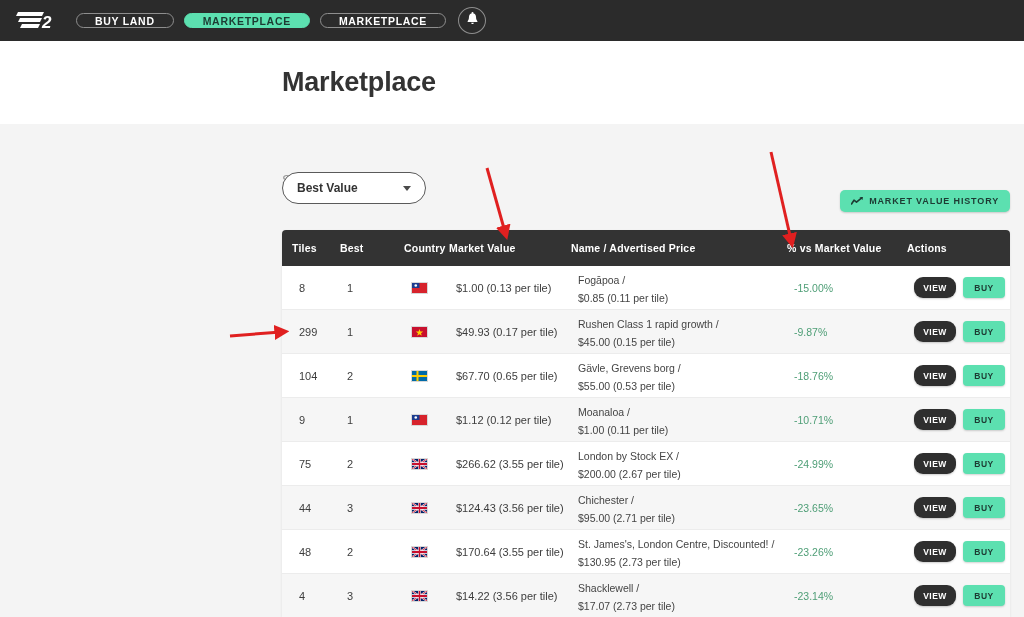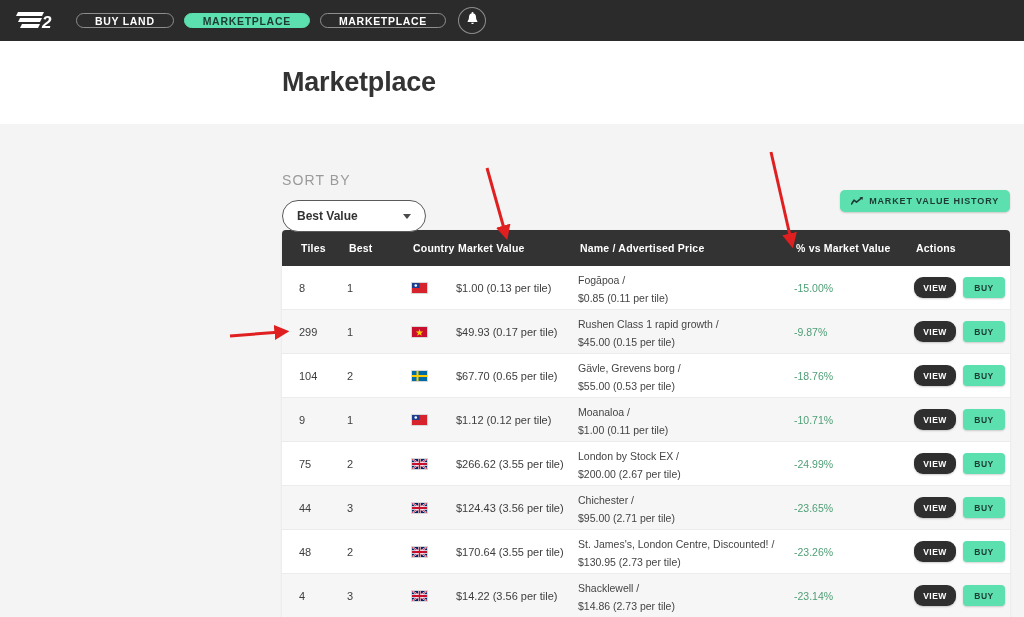--- a/index.html
+++ b/index.html
@@ -101,21 +101,21 @@
     top: 48px;
     left: 0;
     font-size: 14px;
     color: #9a9a9a;
     letter-spacing: 1.1px;
     font-weight: normal;
   }
 
   .sort-select {
     position: absolute;
-    top: 76px;
+    top: 48px;
     left: 0;
     width: 144px;
     height: 32px;
     border-radius: 16px;
     border: 1.5px solid #5a5a5a;
     background: #ffffff;
     display: flex;
     align-items: center;
     padding: 0 14px;
     cursor: pointer;
@@ -164,21 +164,21 @@
     border-radius: 4px 4px 0 0;
     overflow: hidden;
     box-shadow: 0 1px 3px rgba(0,0,0,0.08);
   }
 
   .thead {
     display: flex;
     align-items: center;
     height: 36px;
     background: #333333;
-    padding: 0 0 0 19px;
+    padding: 0 0 0 10px;
   }
 
   .thead span {
     font-size: 10.5px;
     font-weight: bold;
     color: #ffffff;
     letter-spacing: 0.2px;
   }
 
   .row {
@@ -482,21 +482,21 @@
           <span class="c-country">
             <svg class="flag" viewBox="0 0 60 30" preserveAspectRatio="none">
               <rect width="60" height="30" fill="#012169"></rect>
               <path d="M0,0 L60,30 M60,0 L0,30" stroke="#ffffff" stroke-width="6"></path>
               <path d="M0,0 L60,30 M60,0 L0,30" stroke="#C8102E" stroke-width="3"></path>
               <path d="M30,0 V30 M0,15 H60" stroke="#ffffff" stroke-width="10"></path>
               <path d="M30,0 V30 M0,15 H60" stroke="#C8102E" stroke-width="6"></path>
             </svg>
           </span>
           <span class="c-value cell-txt">$14.22 (3.56 per tile)</span>
-          <span class="c-name"><span class="name-line1">Shacklewell /</span><br><span class="name-line2">$14.86 (2.73 per tile)</span></span>
+          <span class="c-name"><span class="name-line1">Shacklewell /</span><br><span class="name-line2">$17.07 (2.73 per tile)</span></span>
           <span class="c-pct pct">-23.14%</span>
           <span class="c-actions">
             <span class="btn-view">VIEW</span>
             <span class="btn-buy">BUY</span>
           </span>
         </div>
       </div>
   </div>
 </div>
 

